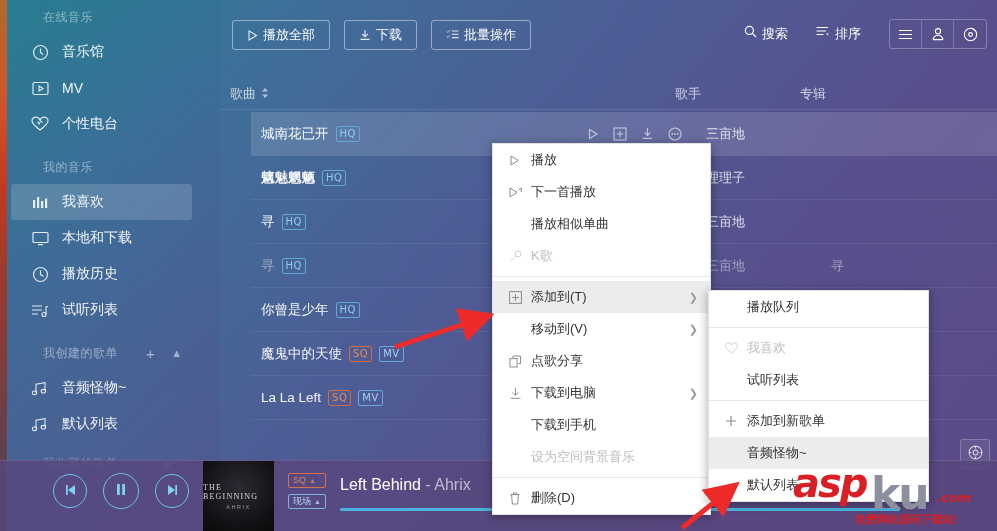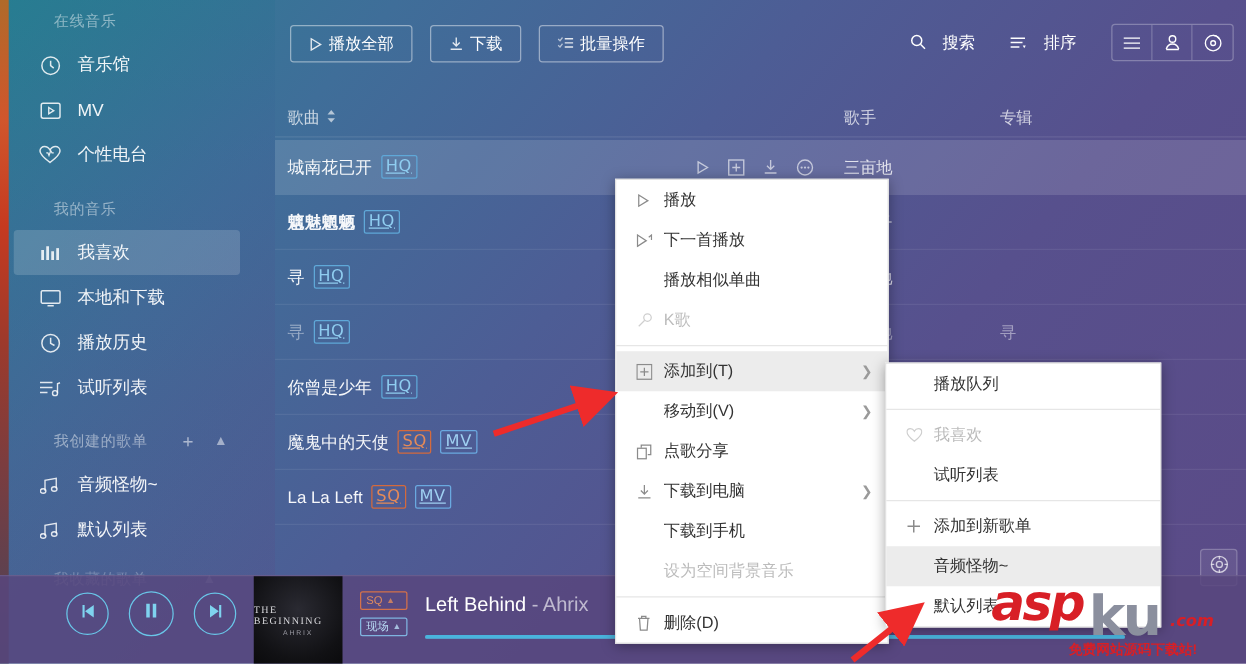--- a/index.html
+++ b/index.html
@@ -52,21 +52,21 @@
   .tb-btns { position: absolute; left: 12px; top: 20px; display: flex; gap: 14px; }
   .tb-btn {
     height: 30px; border: 1px solid rgba(255,255,255,0.45);
     border-radius: 3px; display: flex; align-items: center; gap: 5px;
     padding: 0 14px; font-size: 13px; color: #fff; cursor: pointer;
     background: transparent; white-space: nowrap;
   }
   .tb-btn .ic { display:flex; align-items:center; opacity:.85; }
   .tb-right { position: absolute; right: 10px; top: 19px; display: flex; align-items: center; gap: 0; }
   .tb-link {
-    display: flex; align-items: flex-end; gap: 13px; font-size: 13px;
+    display: flex; align-items: flex-start; gap: 5px; font-size: 13px;
     color: #fff; cursor: pointer; margin-right: 28px;
   }
   .tb-iconbox {
     display: flex; border: 1px solid rgba(255,255,255,0.28); border-radius: 3px;
     overflow: hidden; height: 30px;
   }
   .tb-iconbox > div {
     width: 32px; height: 28px; display: flex; align-items: center; justify-content: center;
     border-right: 1px solid rgba(255,255,255,0.22); cursor: pointer;
   }
@@ -80,34 +80,34 @@
   }
   .lh-song { position:absolute; left: 10px; top: 7px; display:flex; align-items:center; gap:5px; cursor:pointer; }
   .lh-artist { position:absolute; left: 455px; top: 7px; }
   .lh-album { position:absolute; left: 580px; top: 7px; }
 
   
   .rows { position: absolute; left: 220px; top: 112px; right: 0; height: 348px; }
   .row {
     position: relative; height: 44px; display: flex; align-items: center;
     border-bottom: 1px solid rgba(255,255,255,0.07);
+    margin-left: 31px;
   }
   .row.sel { background: rgba(255,255,255,0.13); border-bottom-color: transparent; }
   .row .title {
     position: absolute; left: 10px; font-size: 13.5px; color: rgba(255,255,255,0.95);
     display: flex; align-items: center; gap: 7px; white-space: nowrap;
   }
   .row.dim .title, .row.dim .artist, .row.dim .album { color: rgba(255,255,255,0.45); }
   .row .artist { position: absolute; left: 455px; font-size: 13px; color: rgba(255,255,255,0.80); }
   .row .album  { position: absolute; left: 580px; font-size: 13px; color: rgba(255,255,255,0.80); }
   .badge {
-    font-size: 13px; line-height: 1; padding: 2px 3px; border-radius: 2px;
+    font-size: 10px; line-height: 1; padding: 2px 3px; border-radius: 2px;
     border: 1px solid #5fa8d8; color: #8fcdf0; letter-spacing: .5px;
     font-family: "DejaVu Sans", sans-serif;
-    text-decoration: underline;
   }
   .badge.sq { border-color: #d46a3d; color: #e58a58; }
   .badge.mv { border-color: #6aa9e0; color: #9fd0f2; }
   .row-acts {
     position: absolute; left: 336px; display: flex; align-items: center; gap: 14px;
     color: rgba(255,255,255,0.62);
   }
   .row-acts div { cursor: pointer; display:flex; }
 
   

